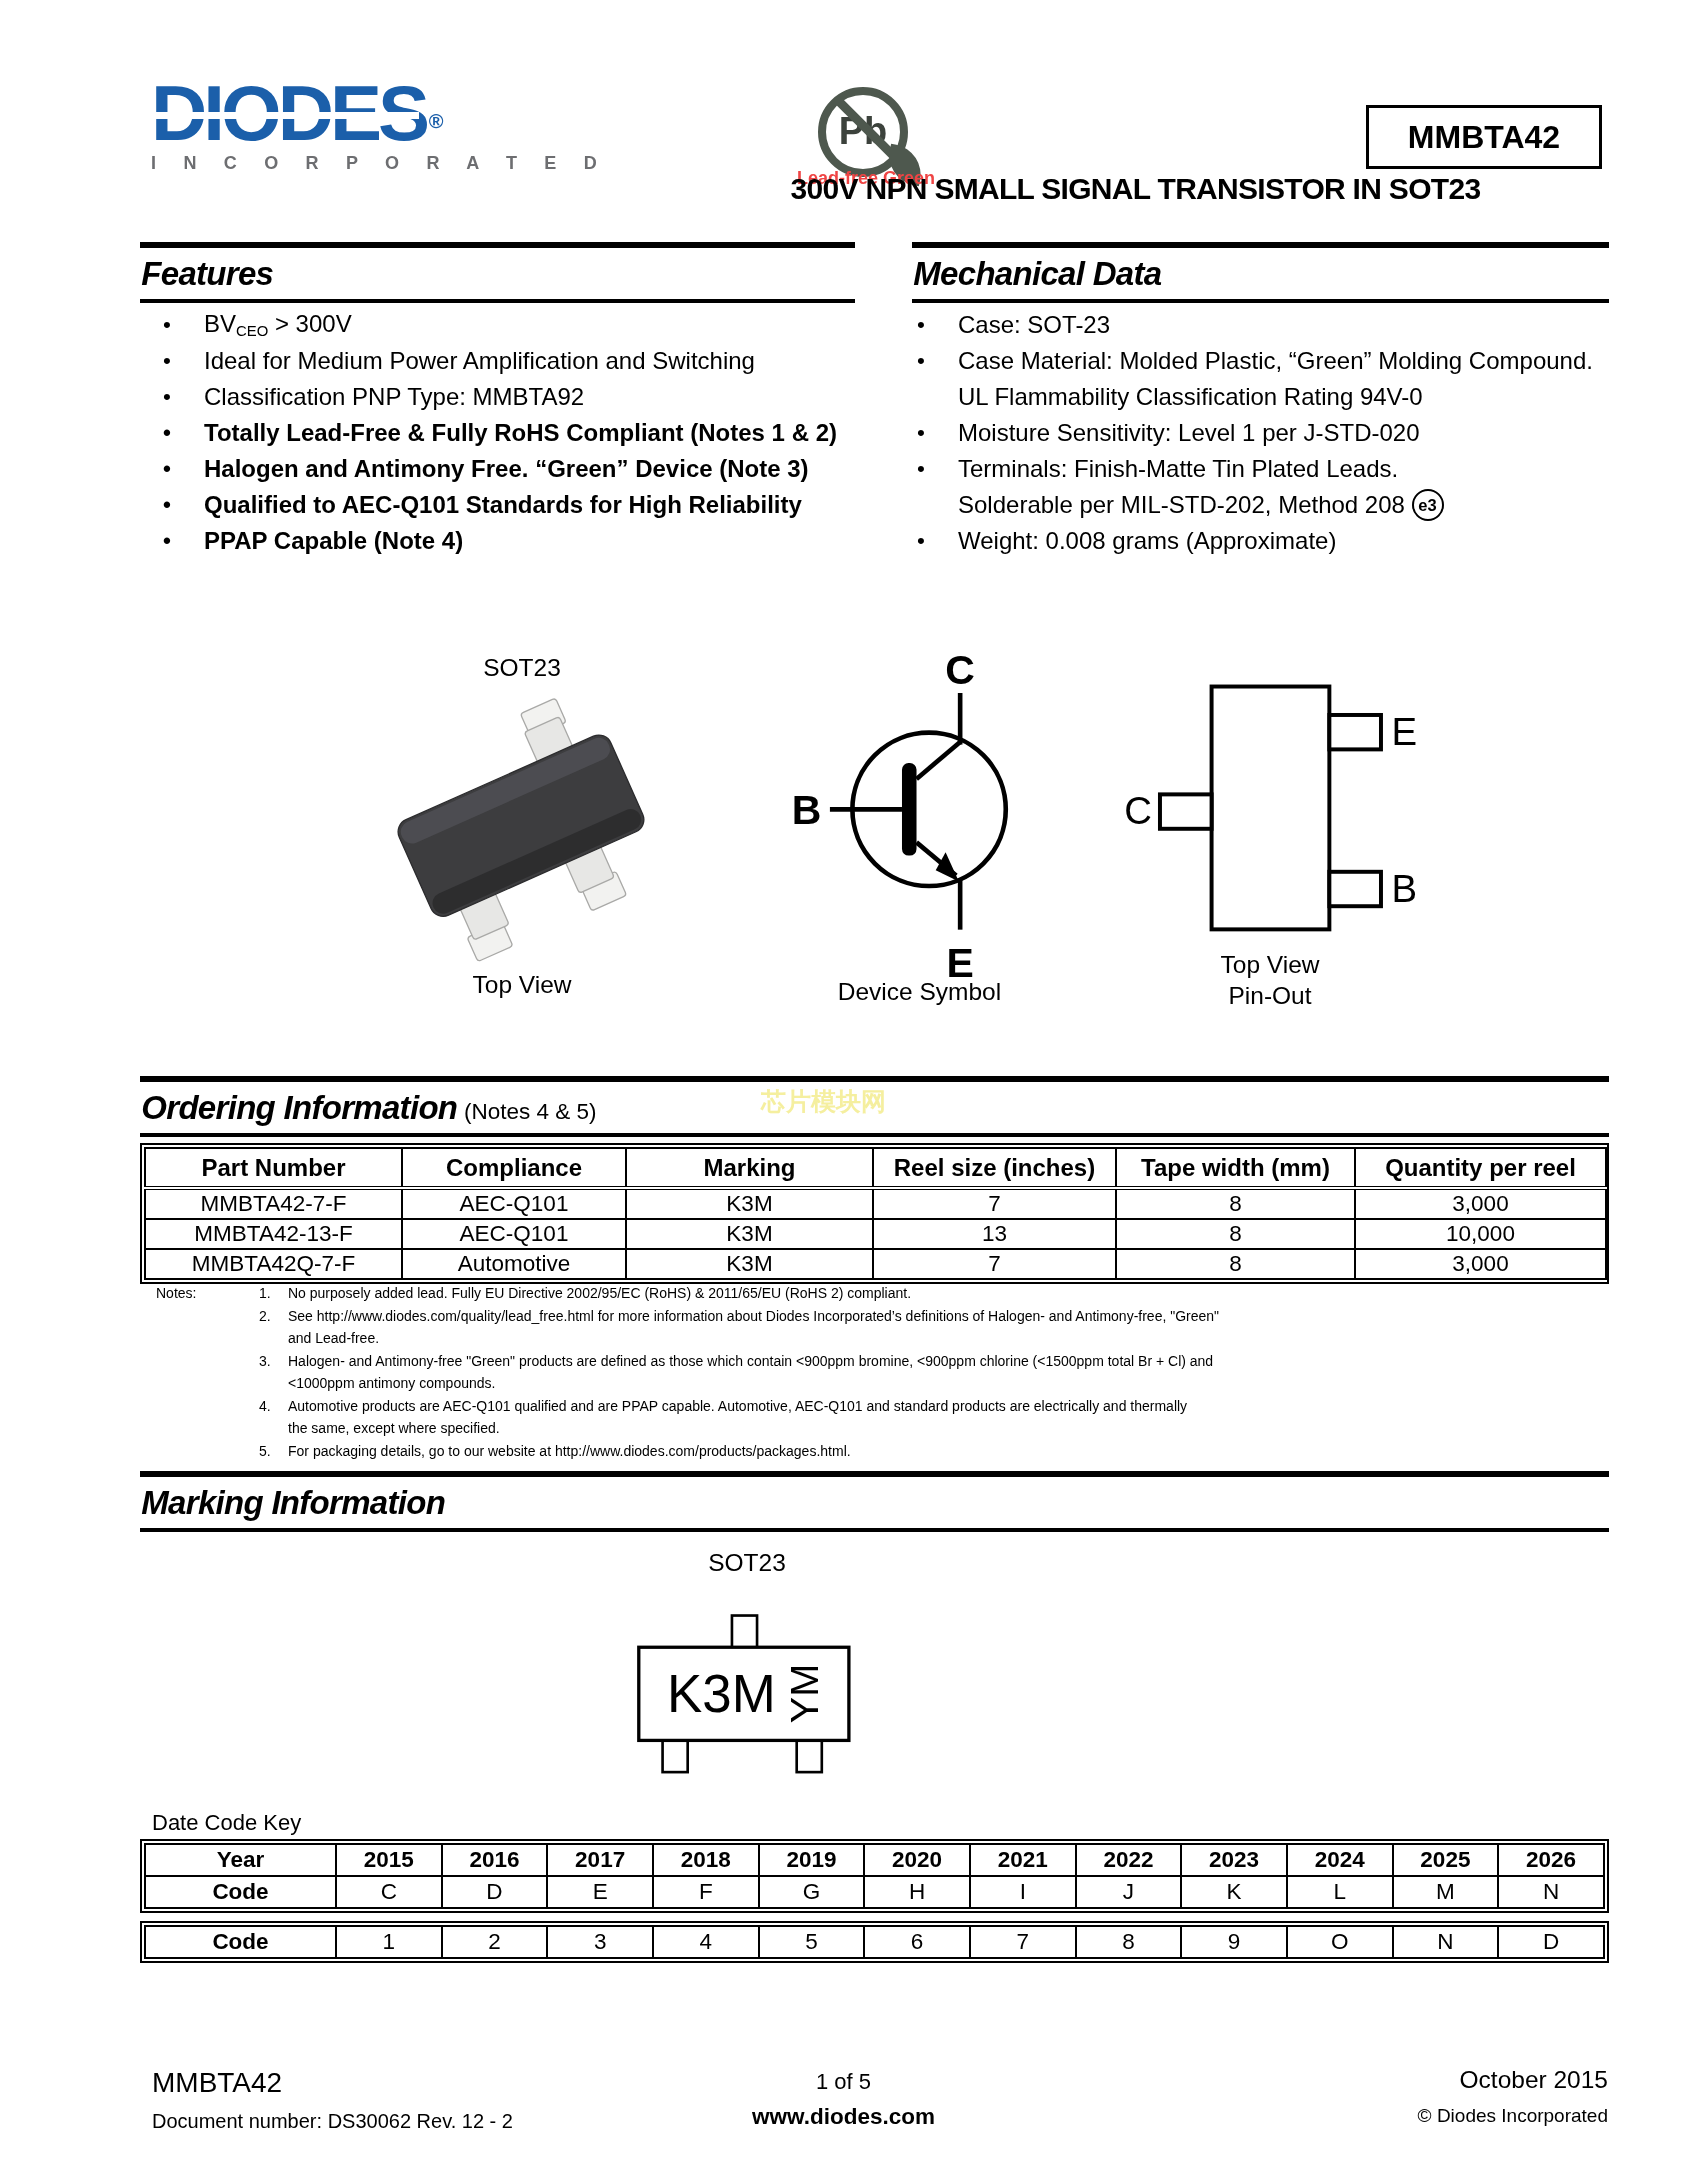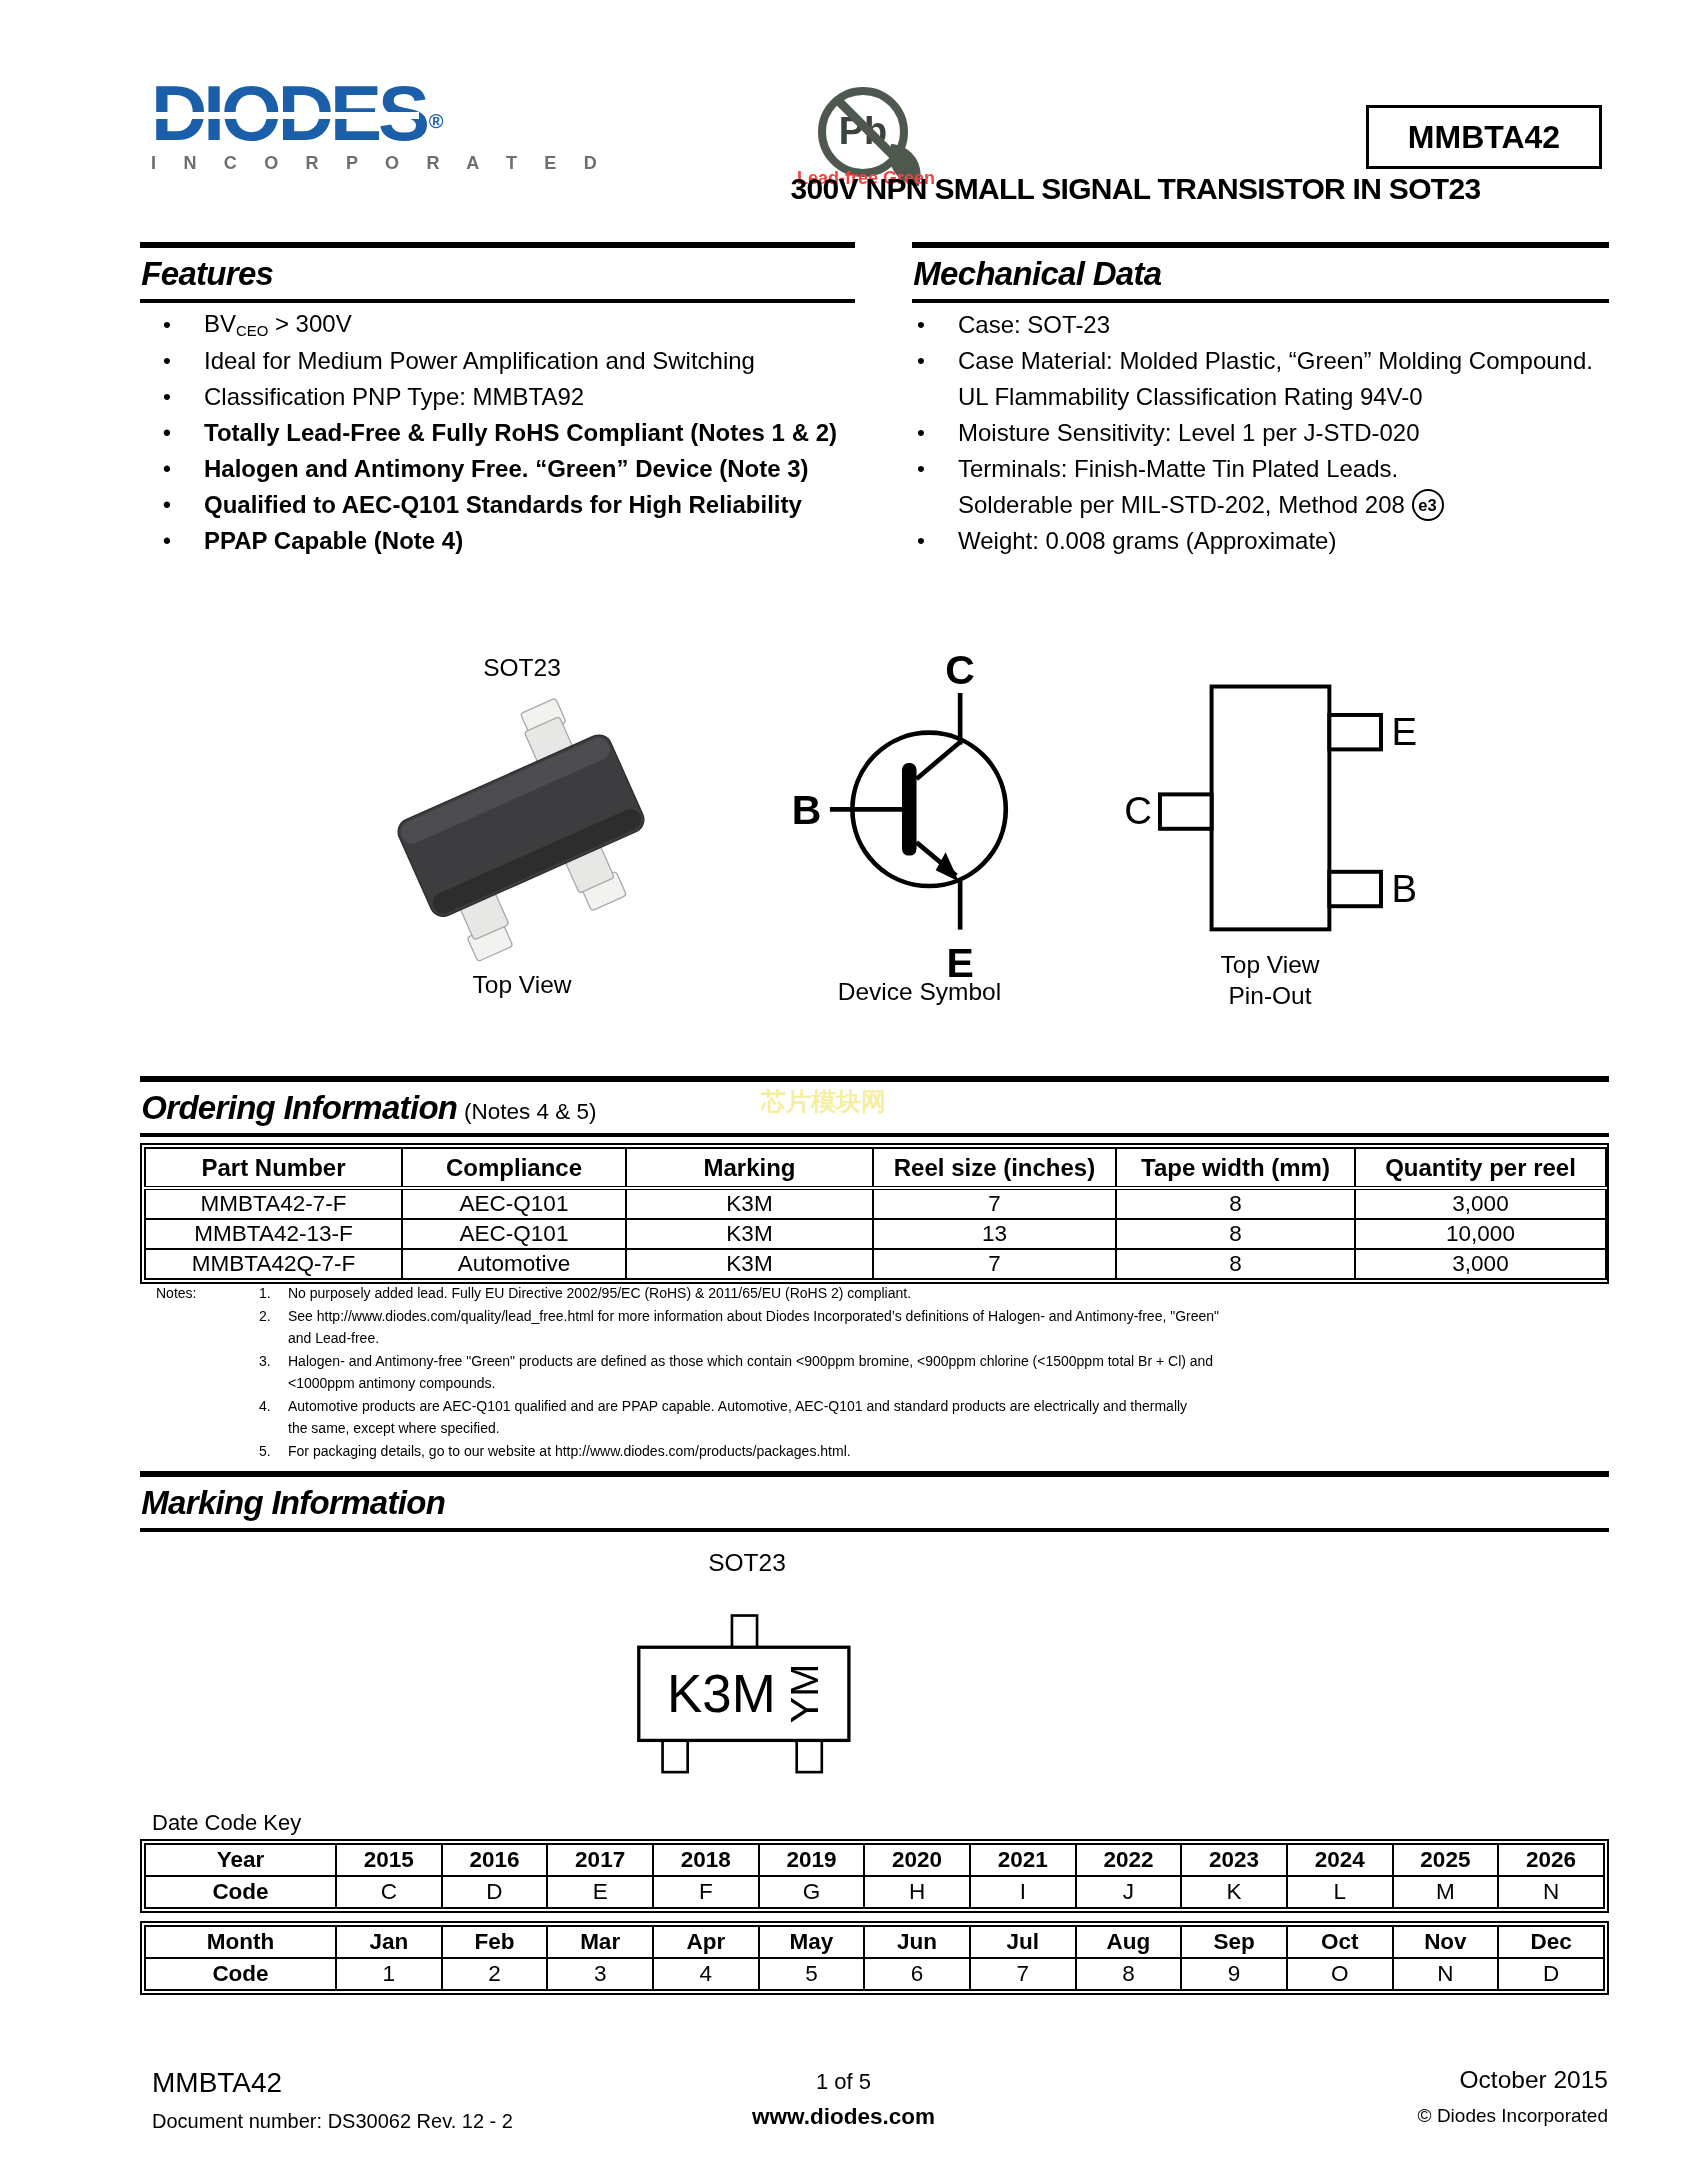--- a/index.html
+++ b/index.html
@@ -383,35 +383,20 @@
           <col>
           <col>
           <col>
           <col>
           <col>
           <col>
           <col>
           <col>
         </colgroup>
       <tbody>
-          <tr>
-        <th>Month</th>
-        <th>Jan</th>
-            <th>Feb</th>
-            <th>Mar</th>
-            <th>Apr</th>
-            <th>May</th>
-            <th>Jun</th>
-            <th>Jul</th>
-            <th>Aug</th>
-            <th>Sep</th>
-            <th>Oct</th>
-            <th>Nov</th>
-            <th>Dec</th>
-      </tr>
       <tr>
         <th>Code</th>
         <td>1</td>
             <td>2</td>
             <td>3</td>
             <td>4</td>
             <td>5</td>
             <td>6</td>
             <td>7</td>
             <td>8</td>

